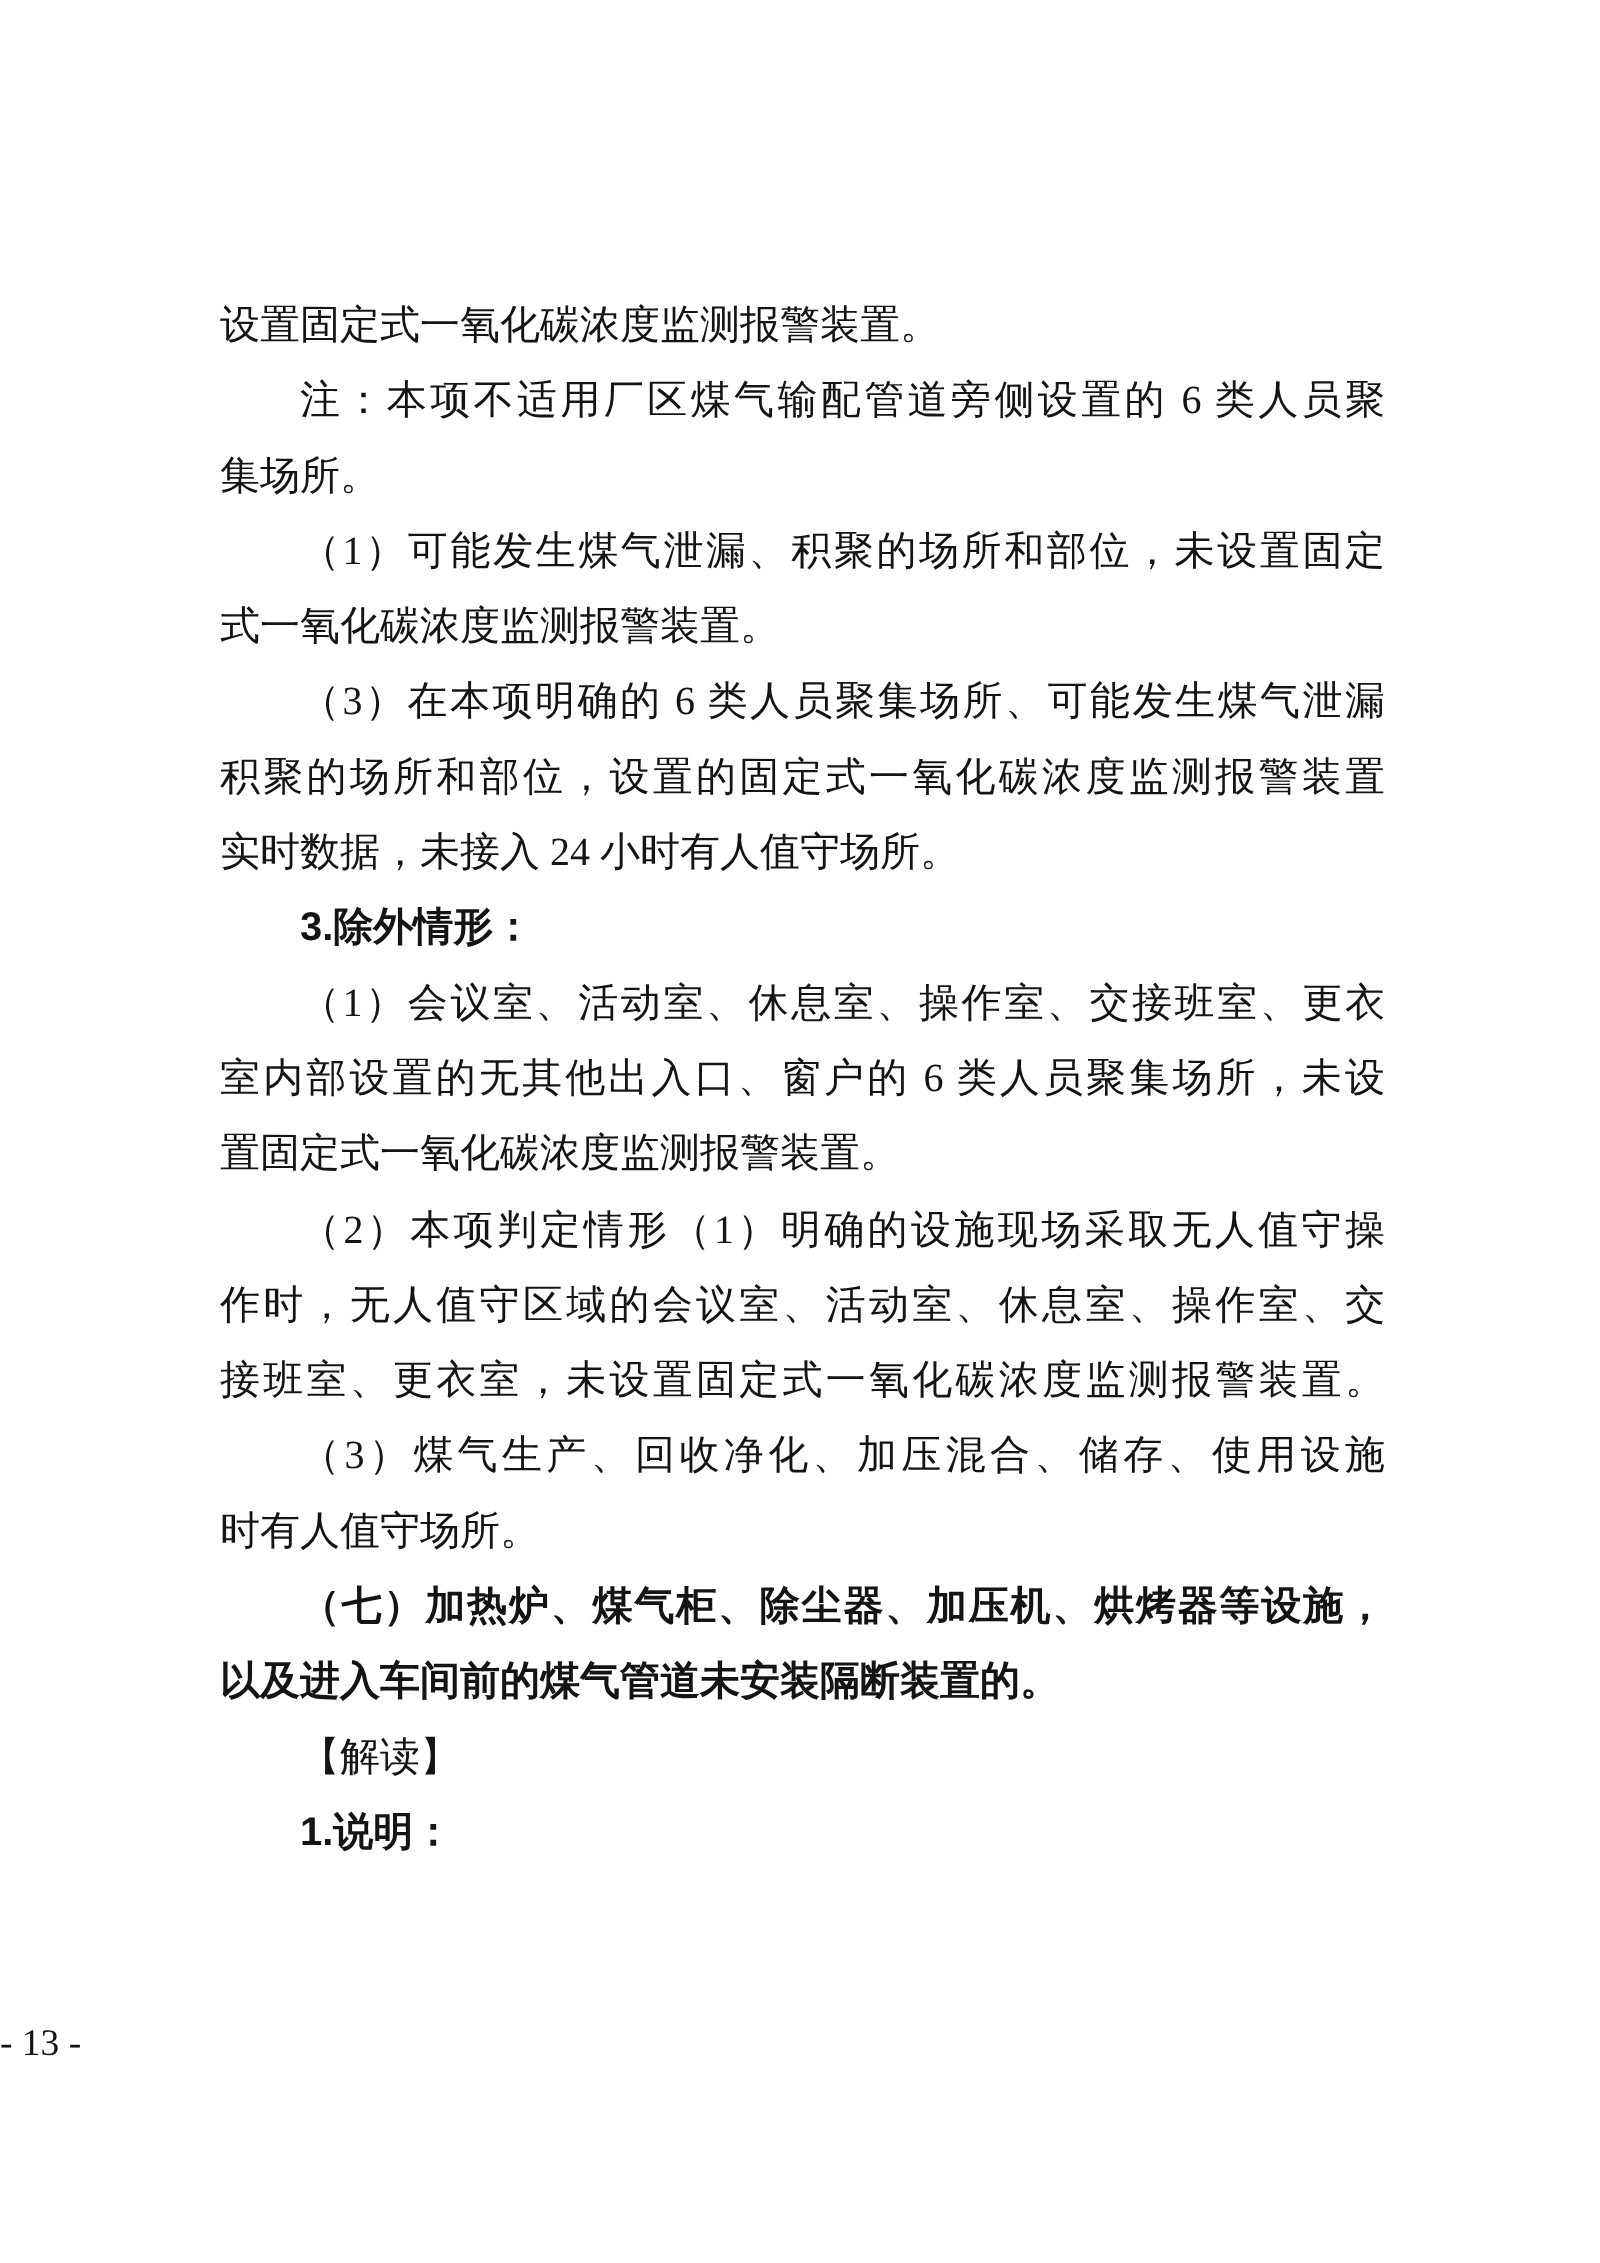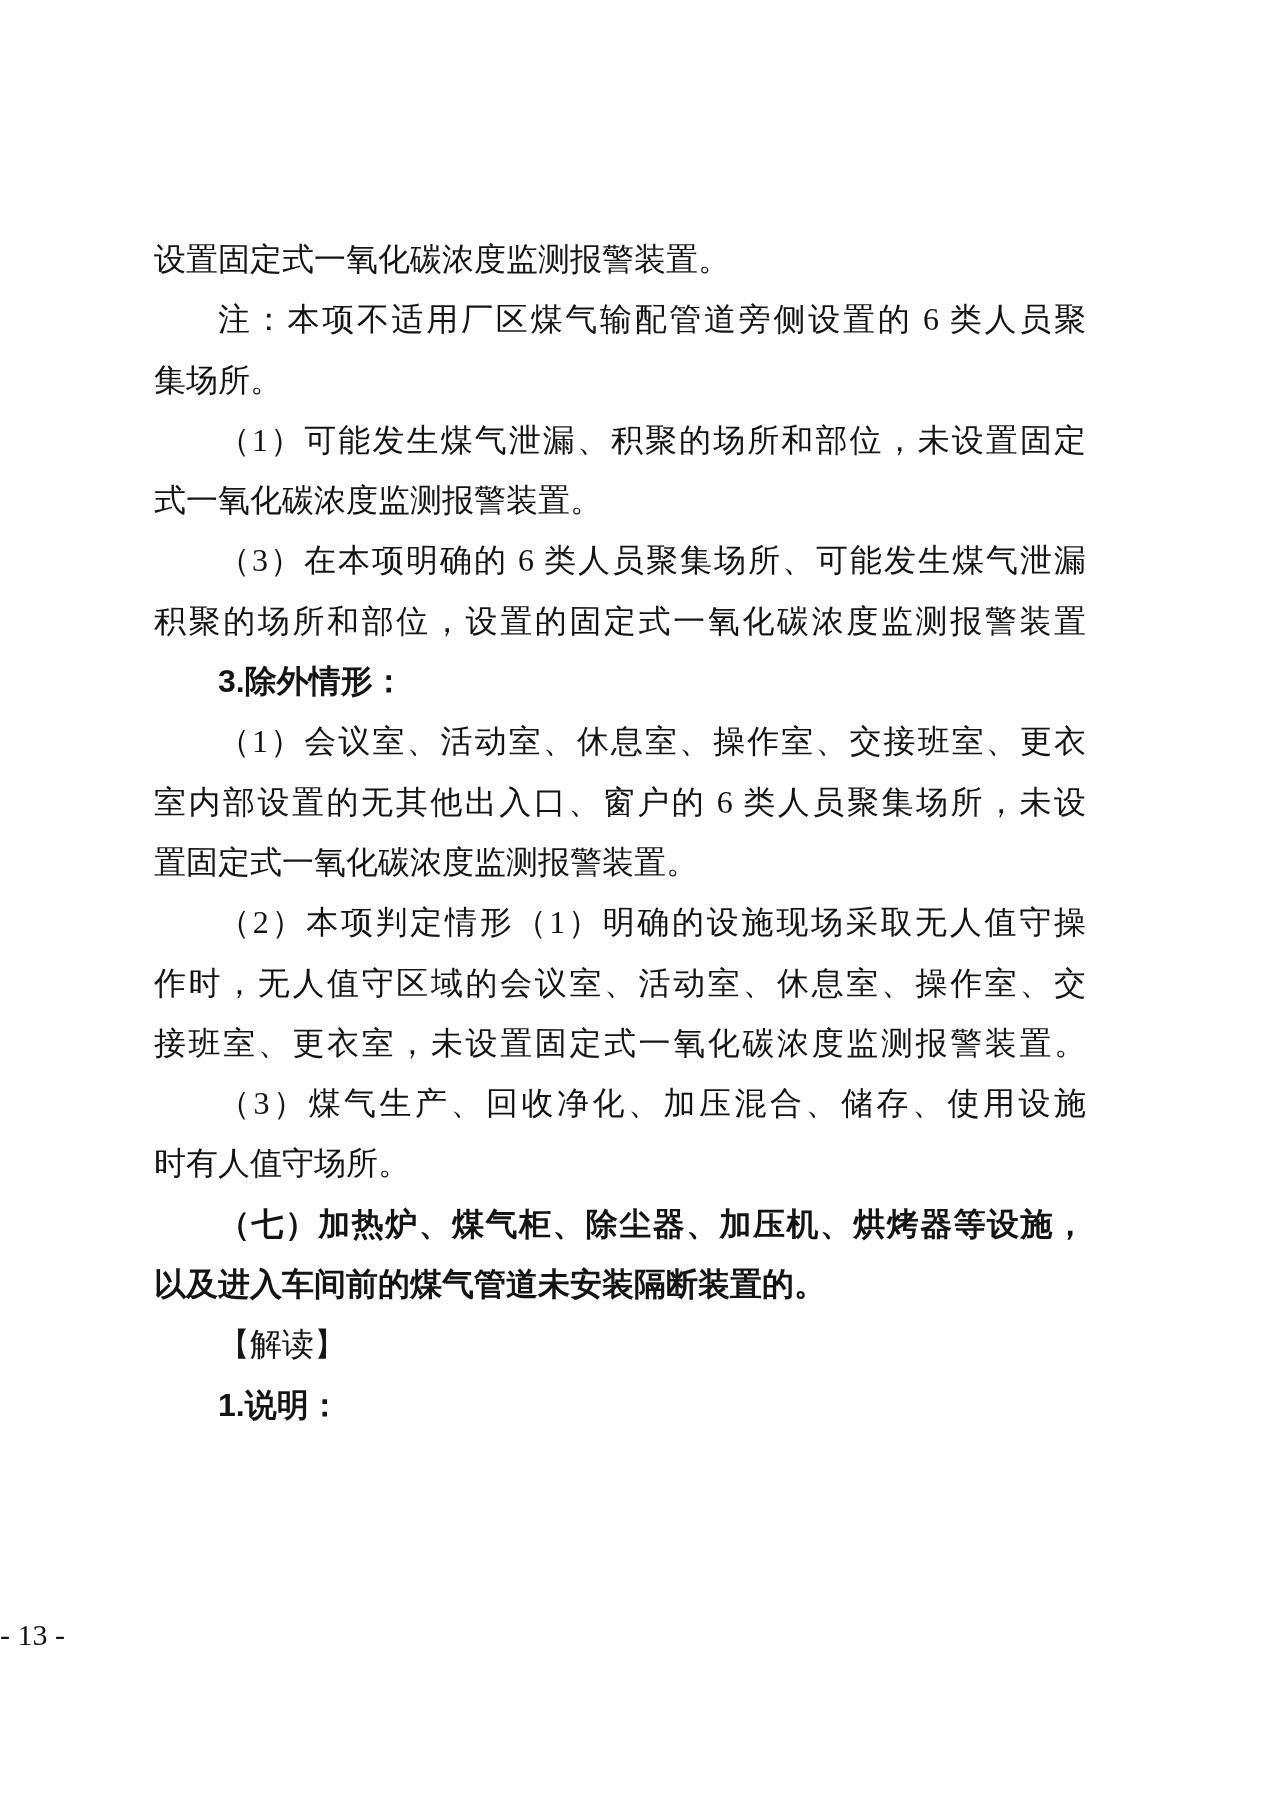--- a/index.html
+++ b/index.html
@@ -12,21 +12,21 @@
     font-family: "Liberation Serif", "DejaVu Serif", serif;
     color: #141414;
   }
   .page {
     position: absolute;
     inset: 0;
     background: #ffffff;
   }
   .text-block {
     position: absolute;
-    left: 154px;
+    left: 176px;
     top: 229px;
     width: 932px;
   }
   .line {
     font-size: 32px;
     line-height: 60.3px;
     height: 60.3px;
     white-space: nowrap;
     letter-spacing: 0;
     text-align: left;
@@ -60,20 +60,21 @@
 
 <div class="page">
   <div class="text-block">
     <div class="line">设置固定式一氧化碳浓度监测报警装置。</div>
     <div class="line indent justify">注：本项不适用厂区煤气输配管道旁侧设置的 6 类人员聚</div>
     <div class="line">集场所。</div>
     <div class="line indent justify">（1）可能发生煤气泄漏、积聚的场所和部位，未设置固定</div>
     <div class="line">式一氧化碳浓度监测报警装置。</div>
     <div class="line indent justify">（3）在本项明确的 6 类人员聚集场所、可能发生煤气泄漏</div>
     <div class="line justify">积聚的场所和部位，设置的固定式一氧化碳浓度监测报警装置</div>
+    <div class="line">实时数据，未接入 24 小时有人值守场所。</div>
     <div class="line indent bold">3.除外情形：</div>
     <div class="line indent justify">（1）会议室、活动室、休息室、操作室、交接班室、更衣</div>
     <div class="line justify">室内部设置的无其他出入口、窗户的 6 类人员聚集场所，未设</div>
     <div class="line">置固定式一氧化碳浓度监测报警装置。</div>
     <div class="line indent justify">（2）本项判定情形（1）明确的设施现场采取无人值守操</div>
     <div class="line justify">作时，无人值守区域的会议室、活动室、休息室、操作室、交</div>
     <div class="line justify">接班室、更衣室，未设置固定式一氧化碳浓度监测报警装置。</div>
     <div class="line indent justify">（3）煤气生产、回收净化、加压混合、储存、使用设施</div>
     <div class="line">时有人值守场所。</div>
     <div class="line indent justify bold">（七）加热炉、煤气柜、除尘器、加压机、烘烤器等设施，</div>

